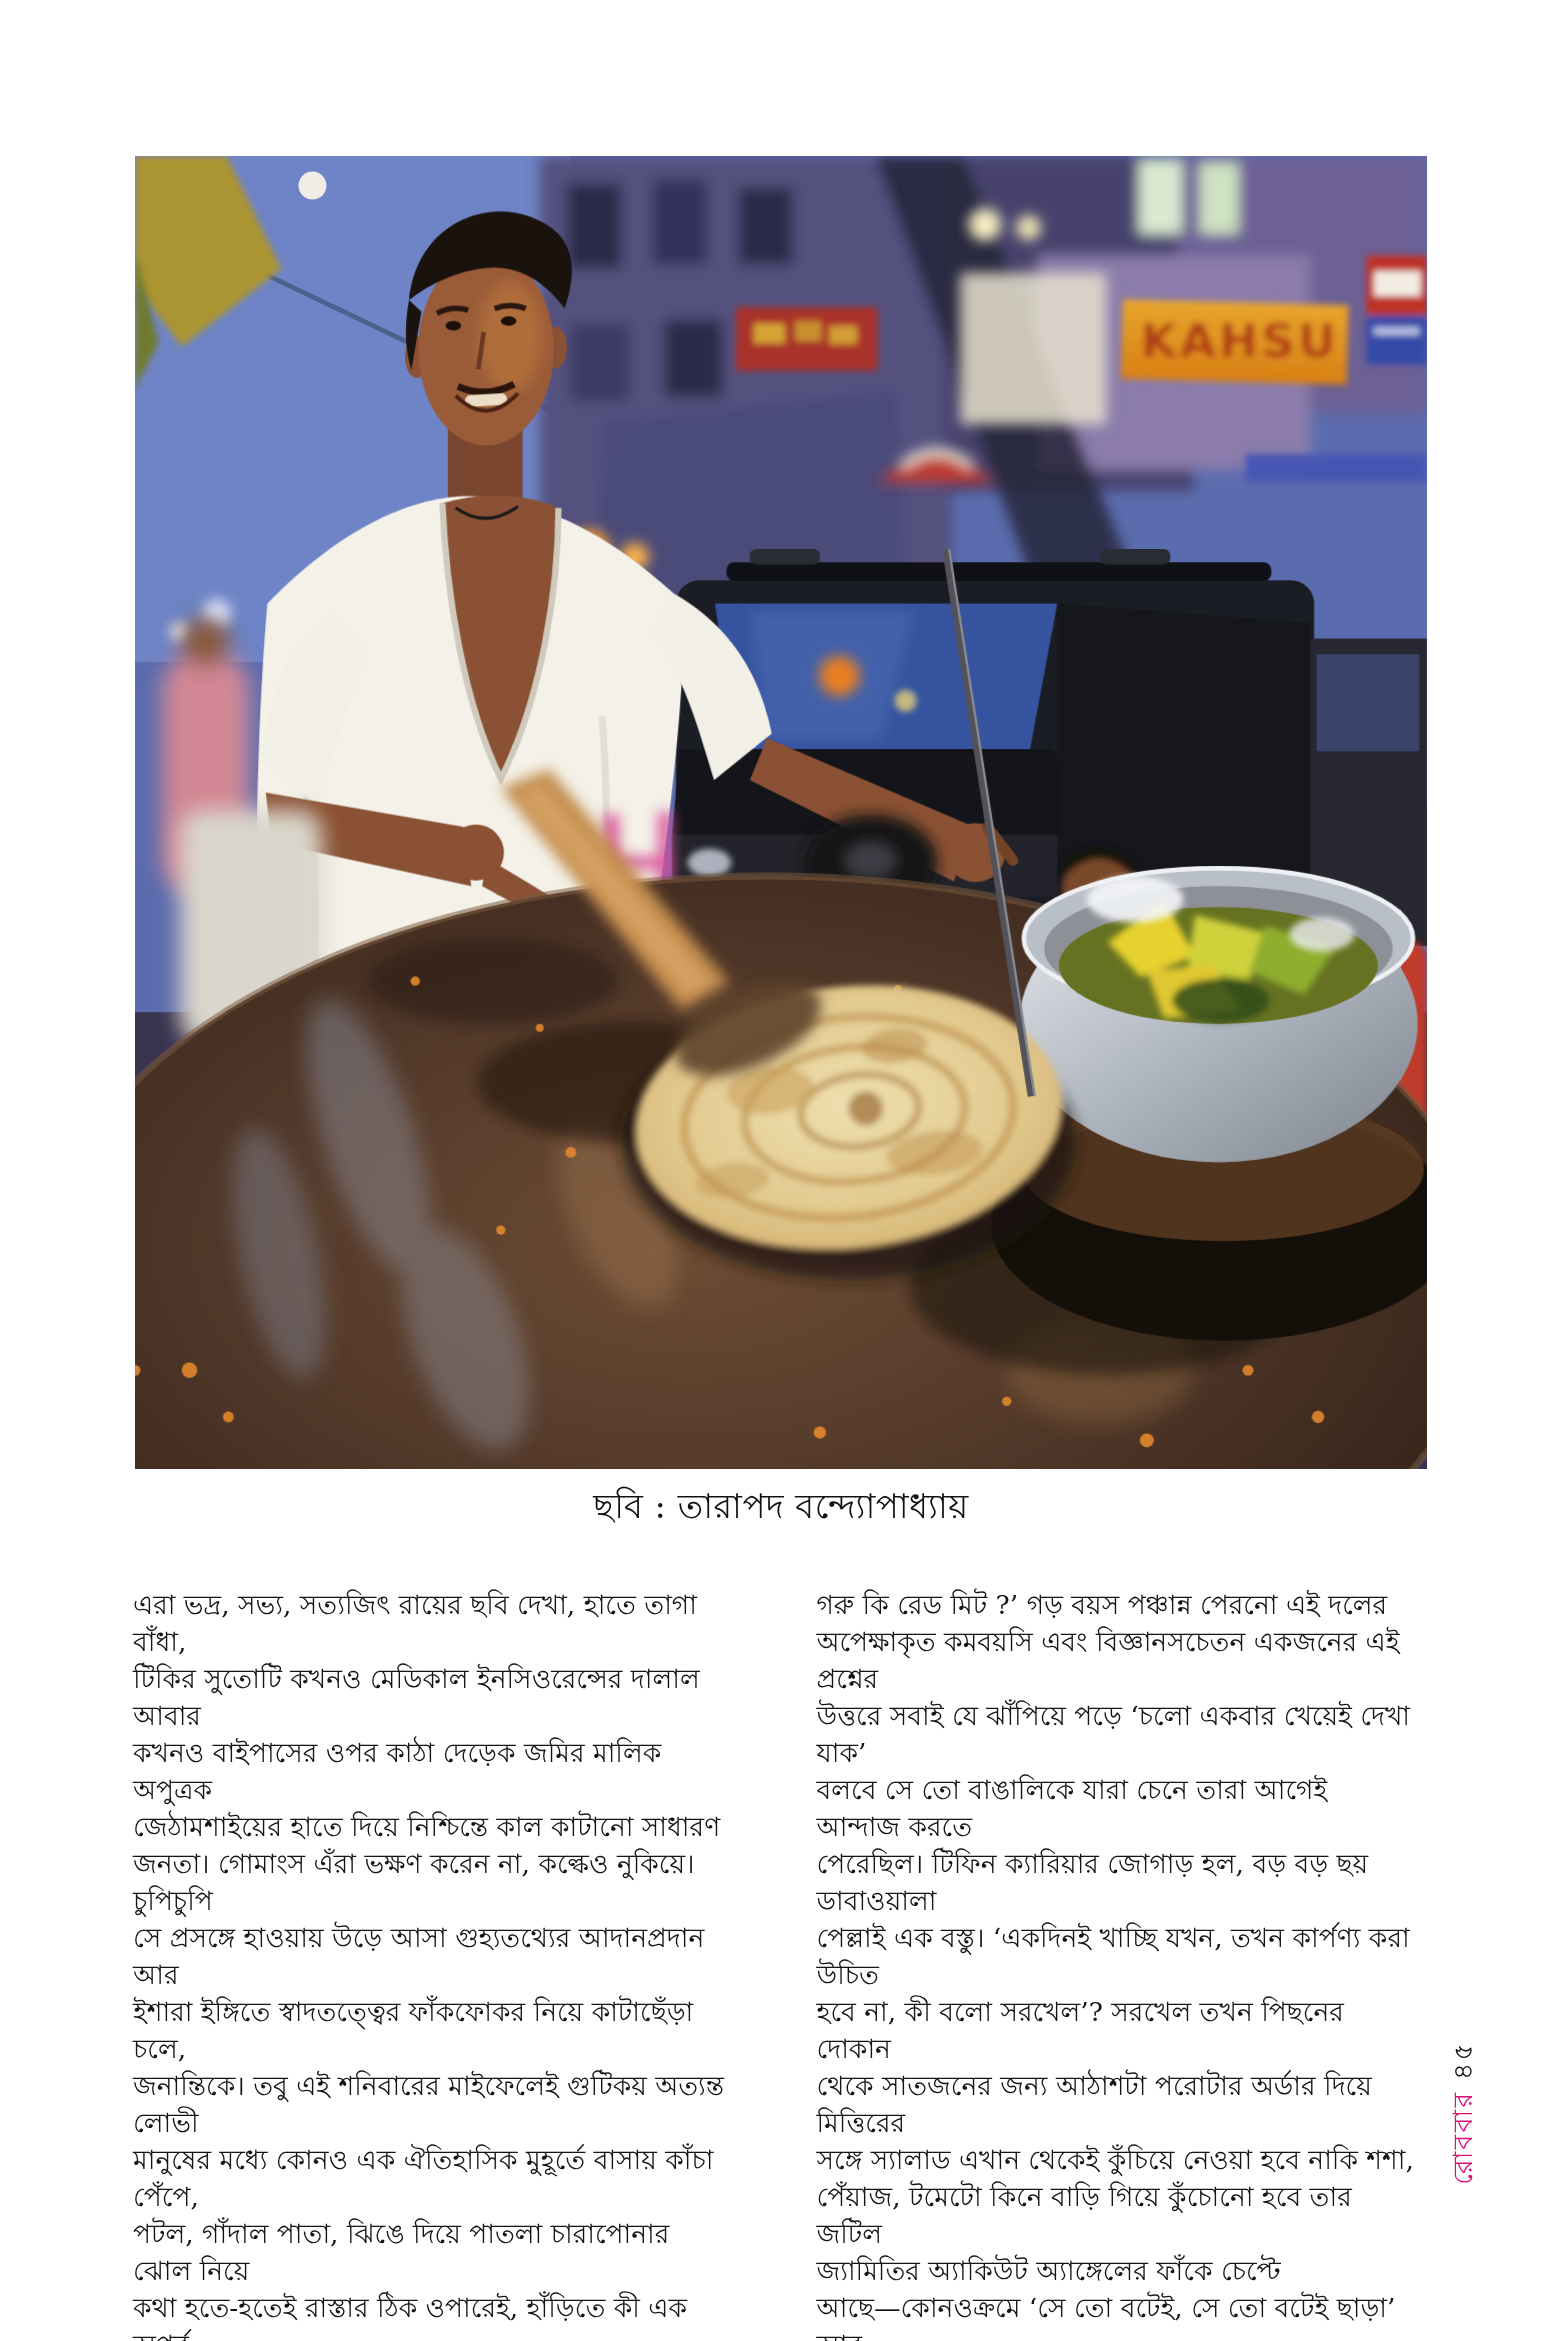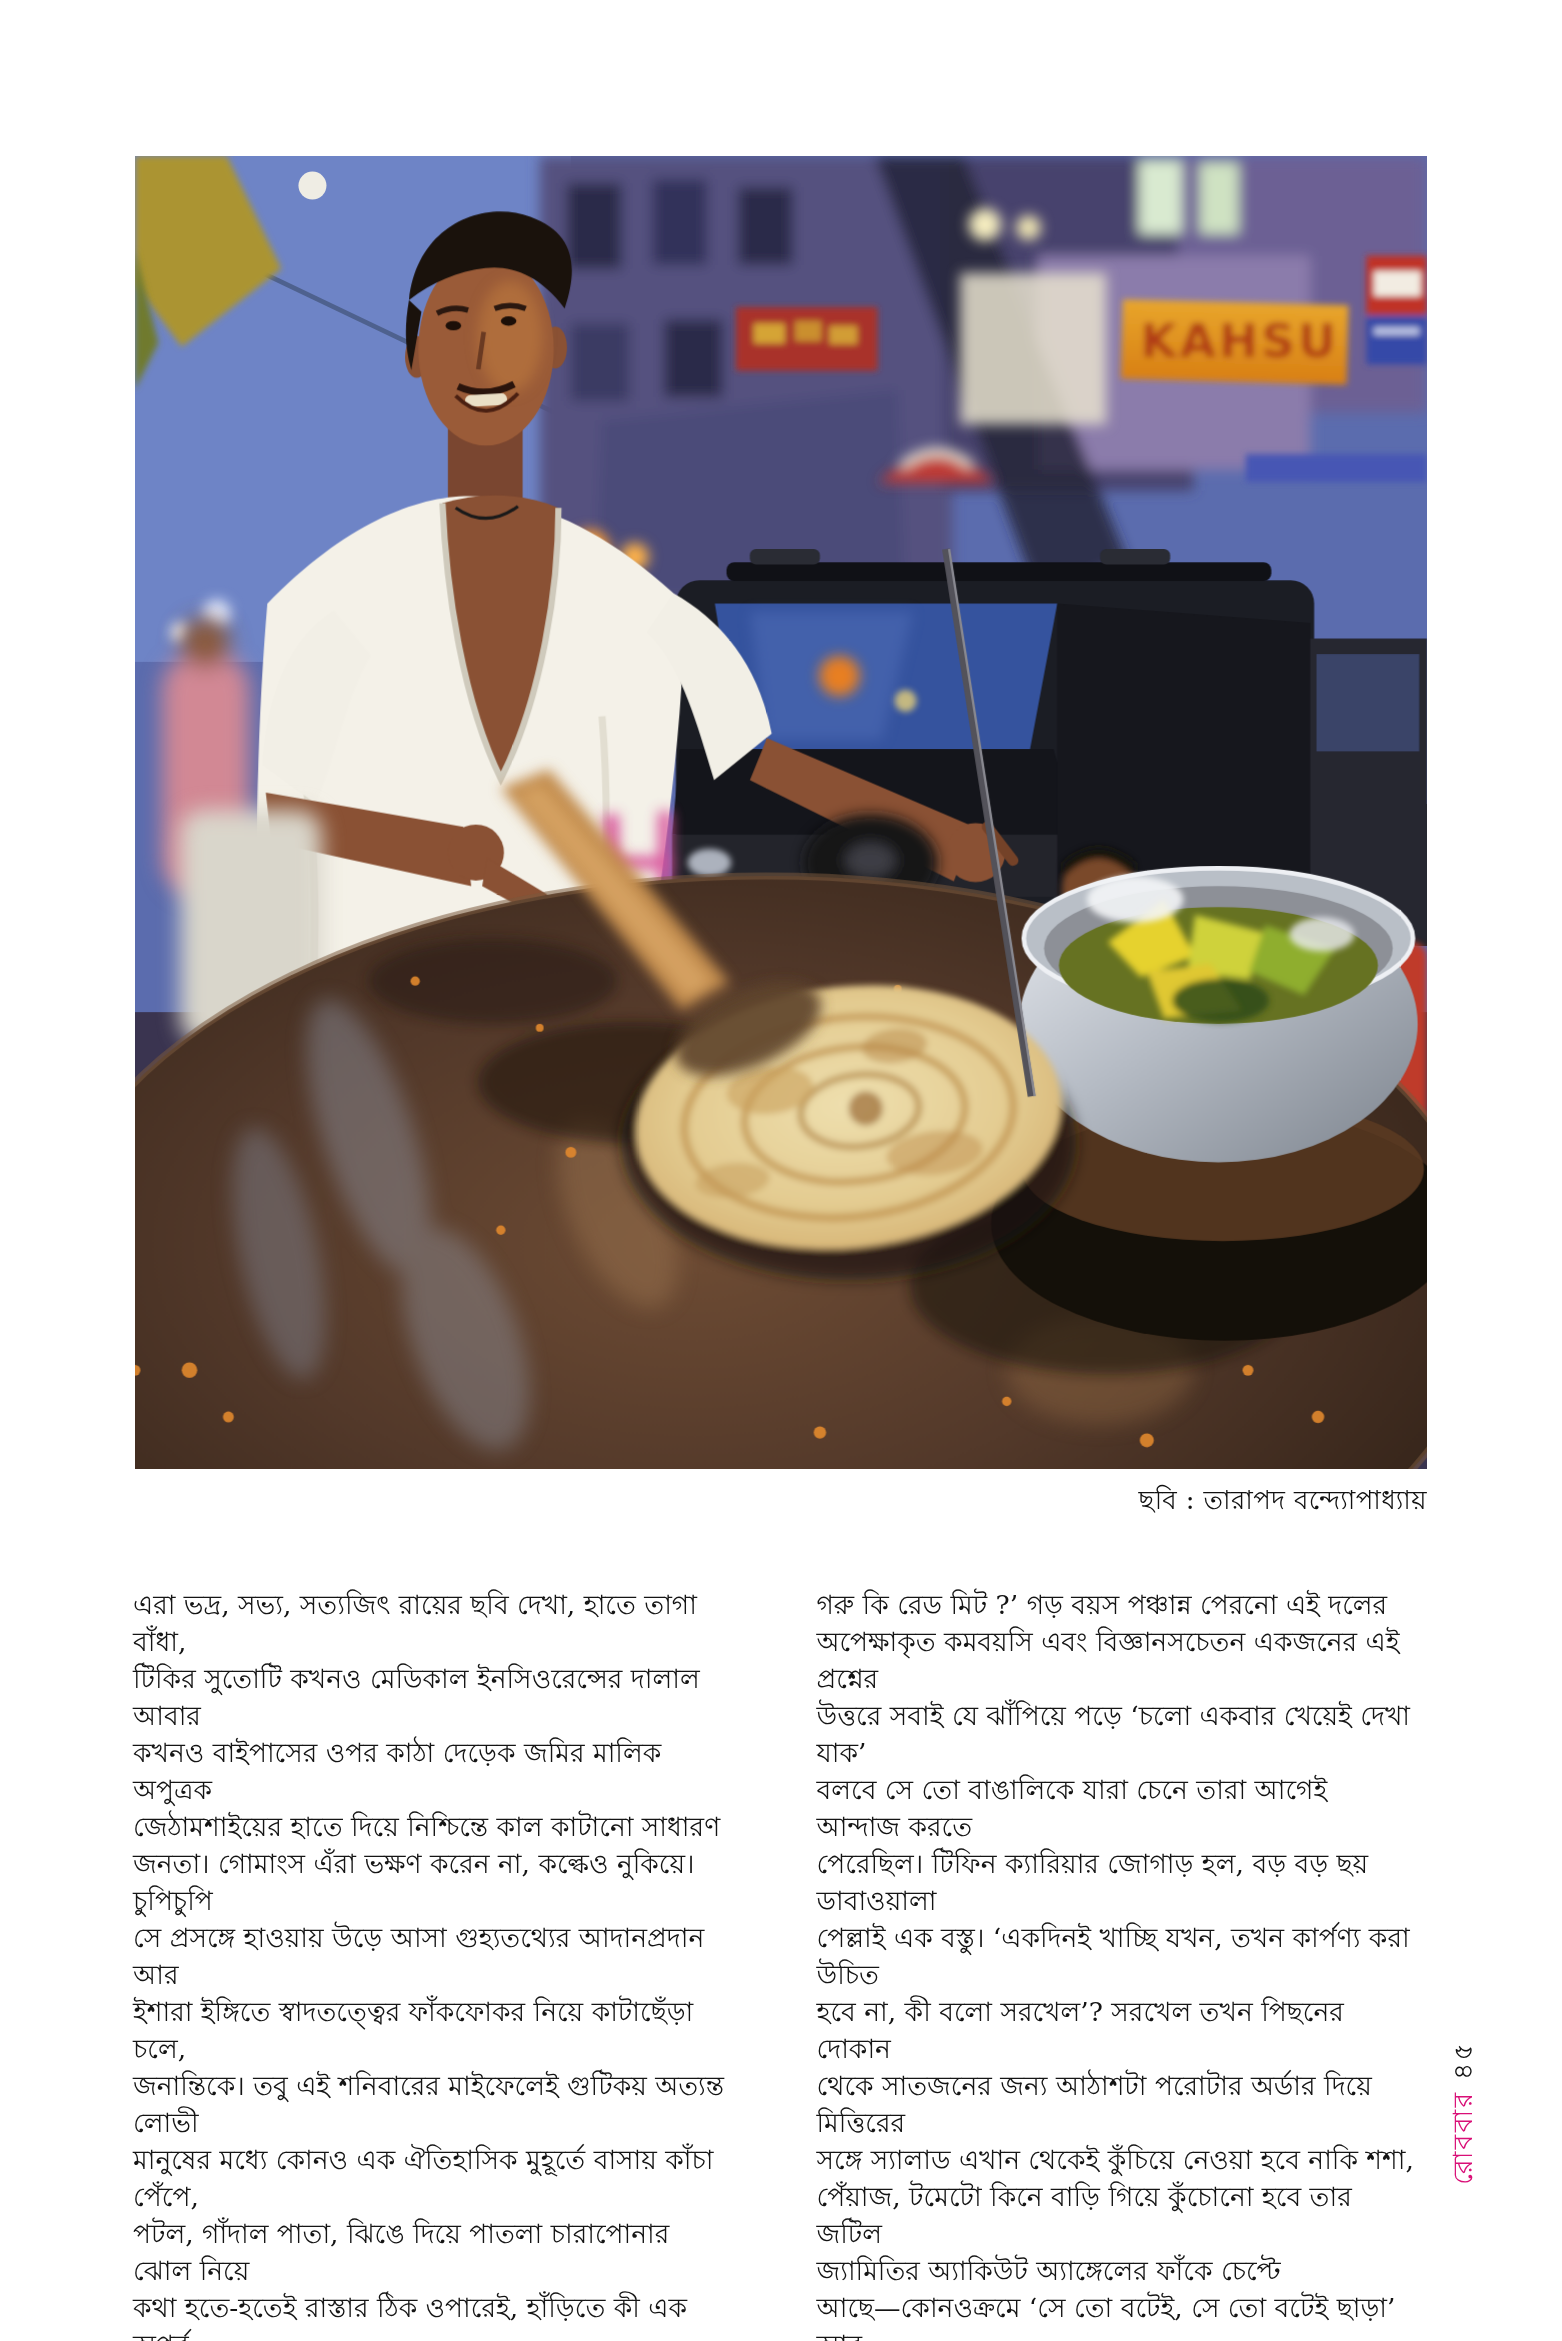--- a/index.html
+++ b/index.html
@@ -10,21 +10,21 @@
     font-family:"DejaVu Serif", serif;
     overflow:hidden;
   }
   .photo-figure{
     position:absolute;left:135px;top:156px;width:1292px;height:1313px;
     background:#3a3450;overflow:hidden;
   }
   .photo-figure svg{display:block;width:100%;height:100%;}
   .photo-credit{
     position:absolute;left:135px;top:1480px;width:1292px;
-    text-align:right;font-size:26px;color:#111;letter-spacing:0.4px;
+    text-align:center;font-size:34px;color:#111;letter-spacing:0.4px;
   }
   .article{
     position:absolute;left:133px;top:1586px;width:1283px;
     display:flex;gap:84px;
   }
   .article .column{
     flex:1;
     font-size:26.5px;line-height:37px;color:#141414;
     white-space:pre-line;
     text-align:left;

